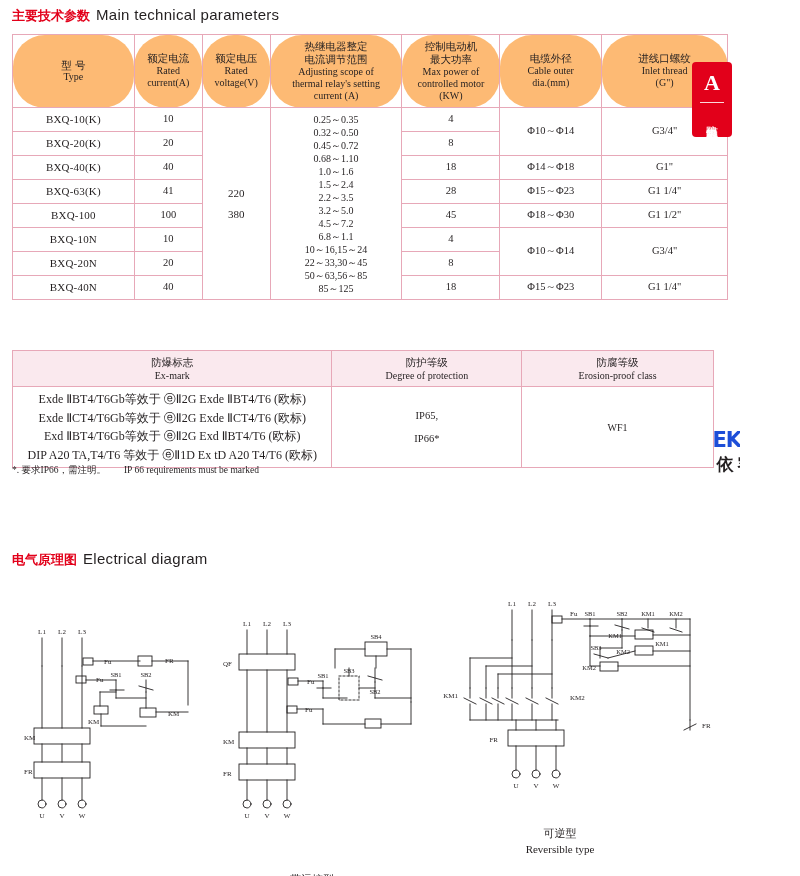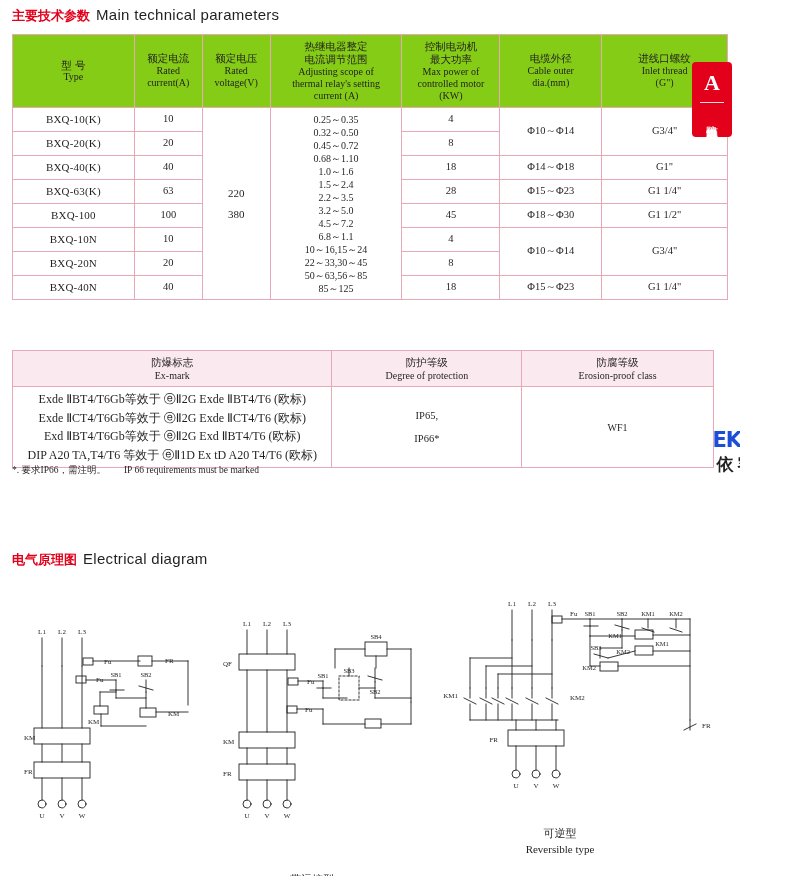--- a/index.html
+++ b/index.html
@@ -44,23 +44,24 @@
     line-height: 1.22;
   }
   .tbl td, .tbl th {
     border: 1px solid #e7a8b8;
     text-align: center;
     vertical-align: middle;
     padding: 2px 3px;
     font-weight: normal;
   }
   .tbl thead th {
-    background: #84cc16;
+    background: #fdba74;
     font-size: 10.5px;
     padding: 5px 3px;
+    border-radius: 32px;
   }
   .hdr-cn { display:block; font-family:"DejaVu Sans", sans-serif; font-size:10.5px; }
   .hdr-en { display:block; font-family:"Liberation Serif", serif; font-size:10px; }
 
   .model-cell { font-size: 11px; letter-spacing: .2px; }
   .vcell { font-size: 10.5px; }
   .range-cell { font-size: 10px; line-height: 1.30; white-space: pre-line; }
   .volt-cell { font-size: 11px; line-height: 1.9; }
 
   
@@ -233,21 +234,21 @@
       </tr>
       <tr style="height:24px;padding-left:24px;">
         <td class="model-cell">BXQ-40(K)</td>
         <td class="vcell">40</td>
         <td class="vcell">18</td>
         <td class="vcell">Φ14～Φ18</td>
         <td class="vcell">G1"</td>
       </tr>
       <tr style="height:24px;">
         <td class="model-cell">BXQ-63(K)</td>
-        <td class="vcell">63</td>
+        <td class="vcell">41</td>
         <td class="vcell">28</td>
         <td class="vcell">Φ15～Φ23</td>
         <td class="vcell">G1 1/4"</td>
       </tr>
       <tr style="height:24px;">
         <td class="model-cell">BXQ-100</td>
         <td class="vcell">100</td>
         <td class="vcell">45</td>
         <td class="vcell">Φ18～Φ30</td>
         <td class="vcell">G1 1/2"</td>

